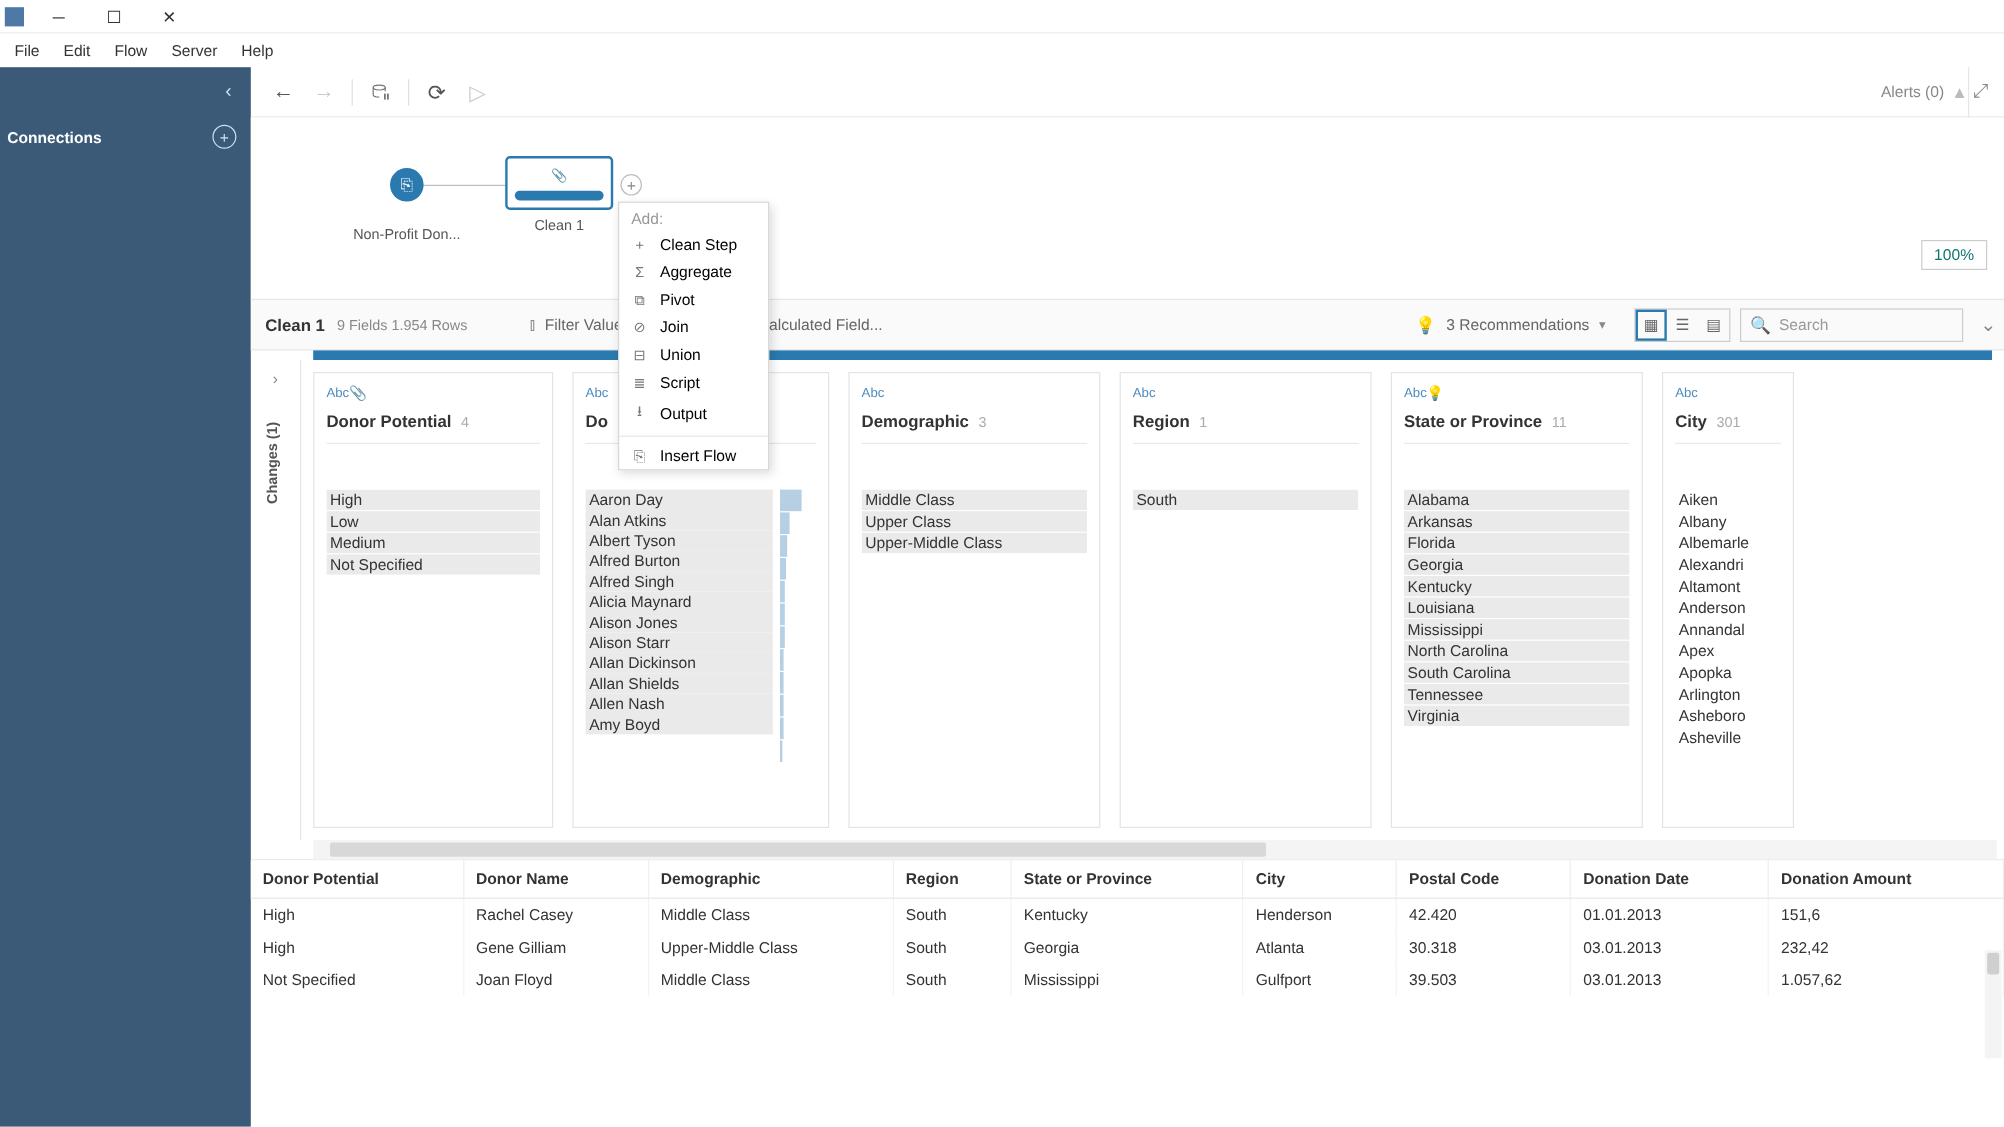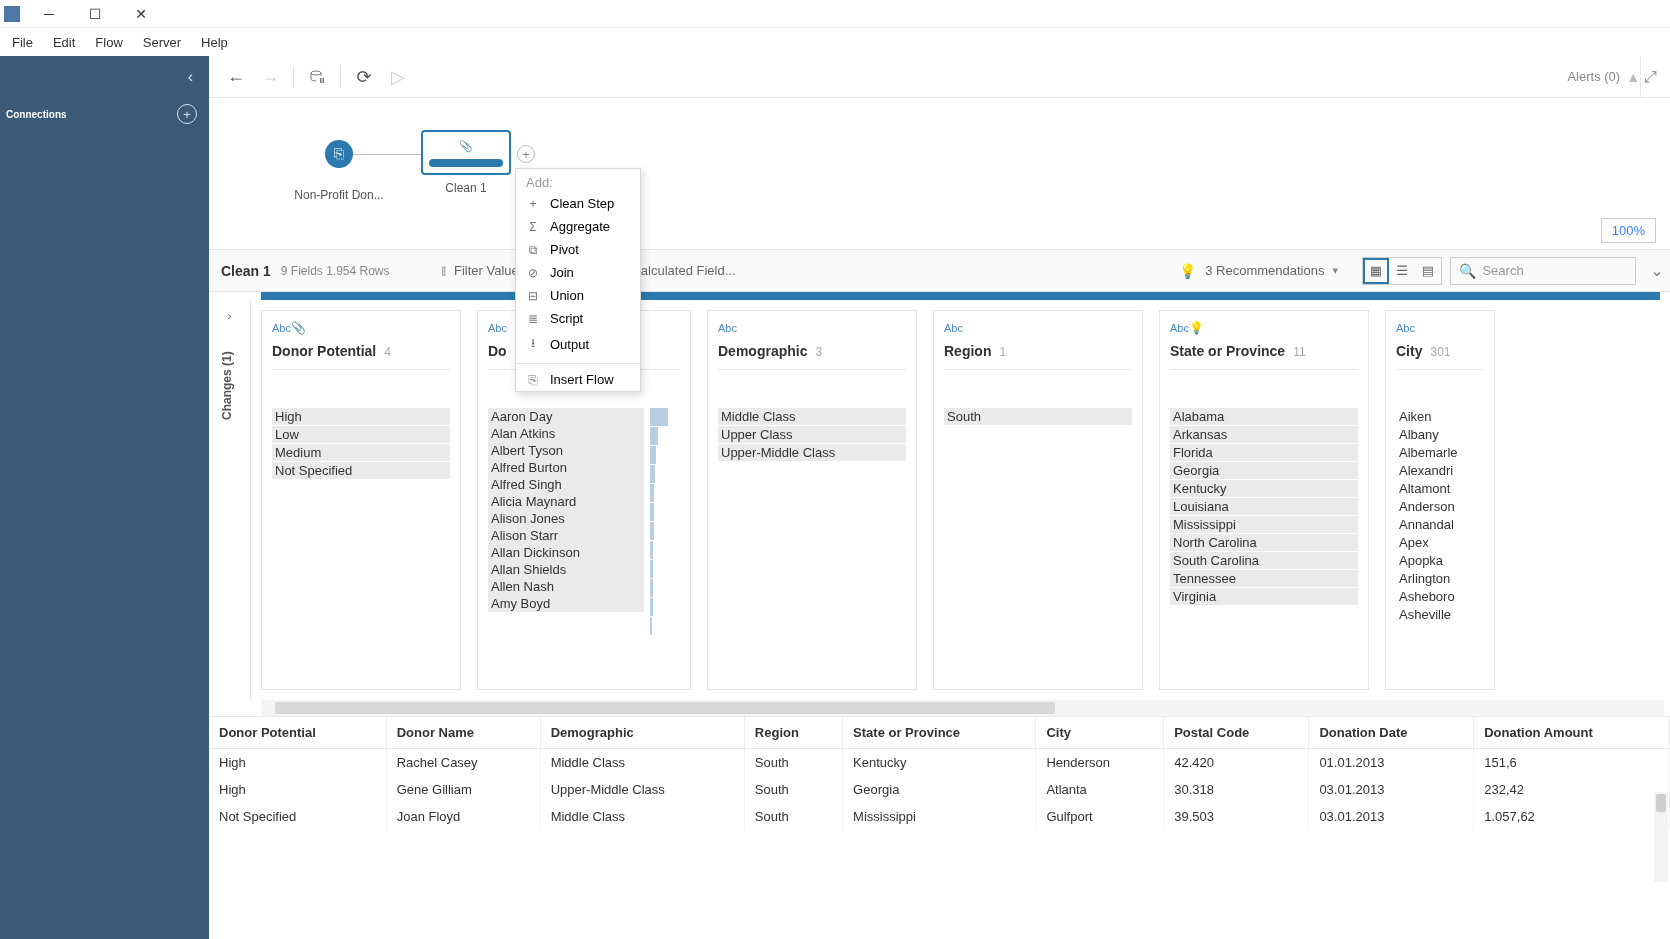--- a/index.html
+++ b/index.html
@@ -14,21 +14,21 @@
 
 
 .menubar { height: 28px; display: flex; align-items: center; padding: 0 2px; background: #fff; }
 .menubar .menu-item { padding: 4px 10px; font-size: 13px; color: #333; }
 
 
 .body { display: flex; height: calc(939px - 56px); }
 .sidebar { width: 209px; background: #3a5a78; color: #fff; display: flex; flex-direction: column; }
 .sidebar .collapse { height: 42px; display: flex; align-items: center; justify-content: flex-end; padding-right: 16px; font-size: 16px; color: #cfe0ee; }
 .sidebar .section-head { display: flex; align-items: center; justify-content: space-between; padding: 6px 12px 6px 6px; }
-.sidebar .section-head .label { font-weight: 600; font-size: 10px; }
+.sidebar .section-head .label { font-weight: 600; font-size: 13px; }
 .sidebar .plus { width: 20px; height: 20px; border: 1.5px solid #cfe0ee; border-radius: 50%; display: flex; align-items: center; justify-content: center; font-size: 13px; line-height: 1; color: #cfe0ee; }
 .sidebar .conn-item { display: flex; gap: 8px; padding: 6px 8px; }
 .sidebar .doc-icon { margin-top: 2px; width: 14px; height: 16px; border: 1.5px solid #cfe0ee; border-radius: 2px; }
 .sidebar .conn-name { font-size: 13px; }
 .sidebar .conn-sub { font-size: 10px; color: #cfe0ee; }
 
 .main { flex: 1; display: flex; flex-direction: column; position: relative; }
 
 
 .toolbar { height: 42px; border-bottom: 1px solid #e6e6e6; display: flex; align-items: center; padding: 0 10px; }
@@ -40,21 +40,21 @@
 
 
 .canvas { height: 152px; border-bottom: 1px solid #e6e6e6; position: relative; background: #fff; }
 .flow-node { position: absolute; text-align: center; font-size: 12px; color: #555; }
 .node-source .node-icon { width: 28px; height: 28px; border-radius: 50%; background: #2a7ab0; display: inline-block; }
 .node-clean { border: 2px solid #2a7ab0; border-radius: 4px; background: #fff; padding: 8px 6px 4px; width: 90px; }
 .node-clean .bar { height: 8px; background: #2a7ab0; border-radius: 4px; margin: 6px 0 2px; }
 .clip-ico { font-size: 11px; color: #777; }
 .edge { position: absolute; height: 1px; background: #bdbdbd; }
 .add-plus { position: absolute; width: 18px; height: 18px; border: 1px solid #bdbdbd; border-radius: 50%; display: flex; align-items: center; justify-content: center; color: #888; font-size: 13px; background: #fff; }
-.zoom-badge { position: absolute; right: 14px; bottom: 6px; border: 1px solid #ccc; padding: 4px 10px; font-size: 13px; color: #3b82f6; background: #fff; }
+.zoom-badge { position: absolute; right: 14px; bottom: 24px; border: 1px solid #ccc; padding: 4px 10px; font-size: 13px; color: #0f766e; background: #fff; }
 
 
 .ctx { position: absolute; background: #fff; border: 1px solid #d8d8d8; box-shadow: 2px 3px 8px rgba(0,0,0,0.15); width: 126px; font-size: 13px; z-index: 50; }
 .ctx .hdr { color: #999; padding: 6px 10px 2px; }
 .ctx .row { display: flex; align-items: center; gap: 10px; padding: 4px 10px; }
 .ctx .ico { width: 14px; text-align: center; color: #777; font-size: 12px; }
 .ctx hr { border: none; border-top: 1px solid #e6e6e6; margin: 4px 0; }
 
 
 .stepbar { height: 42px; border-bottom: 1px solid #e6e6e6; display: flex; align-items: center; background: #fafafa; }

